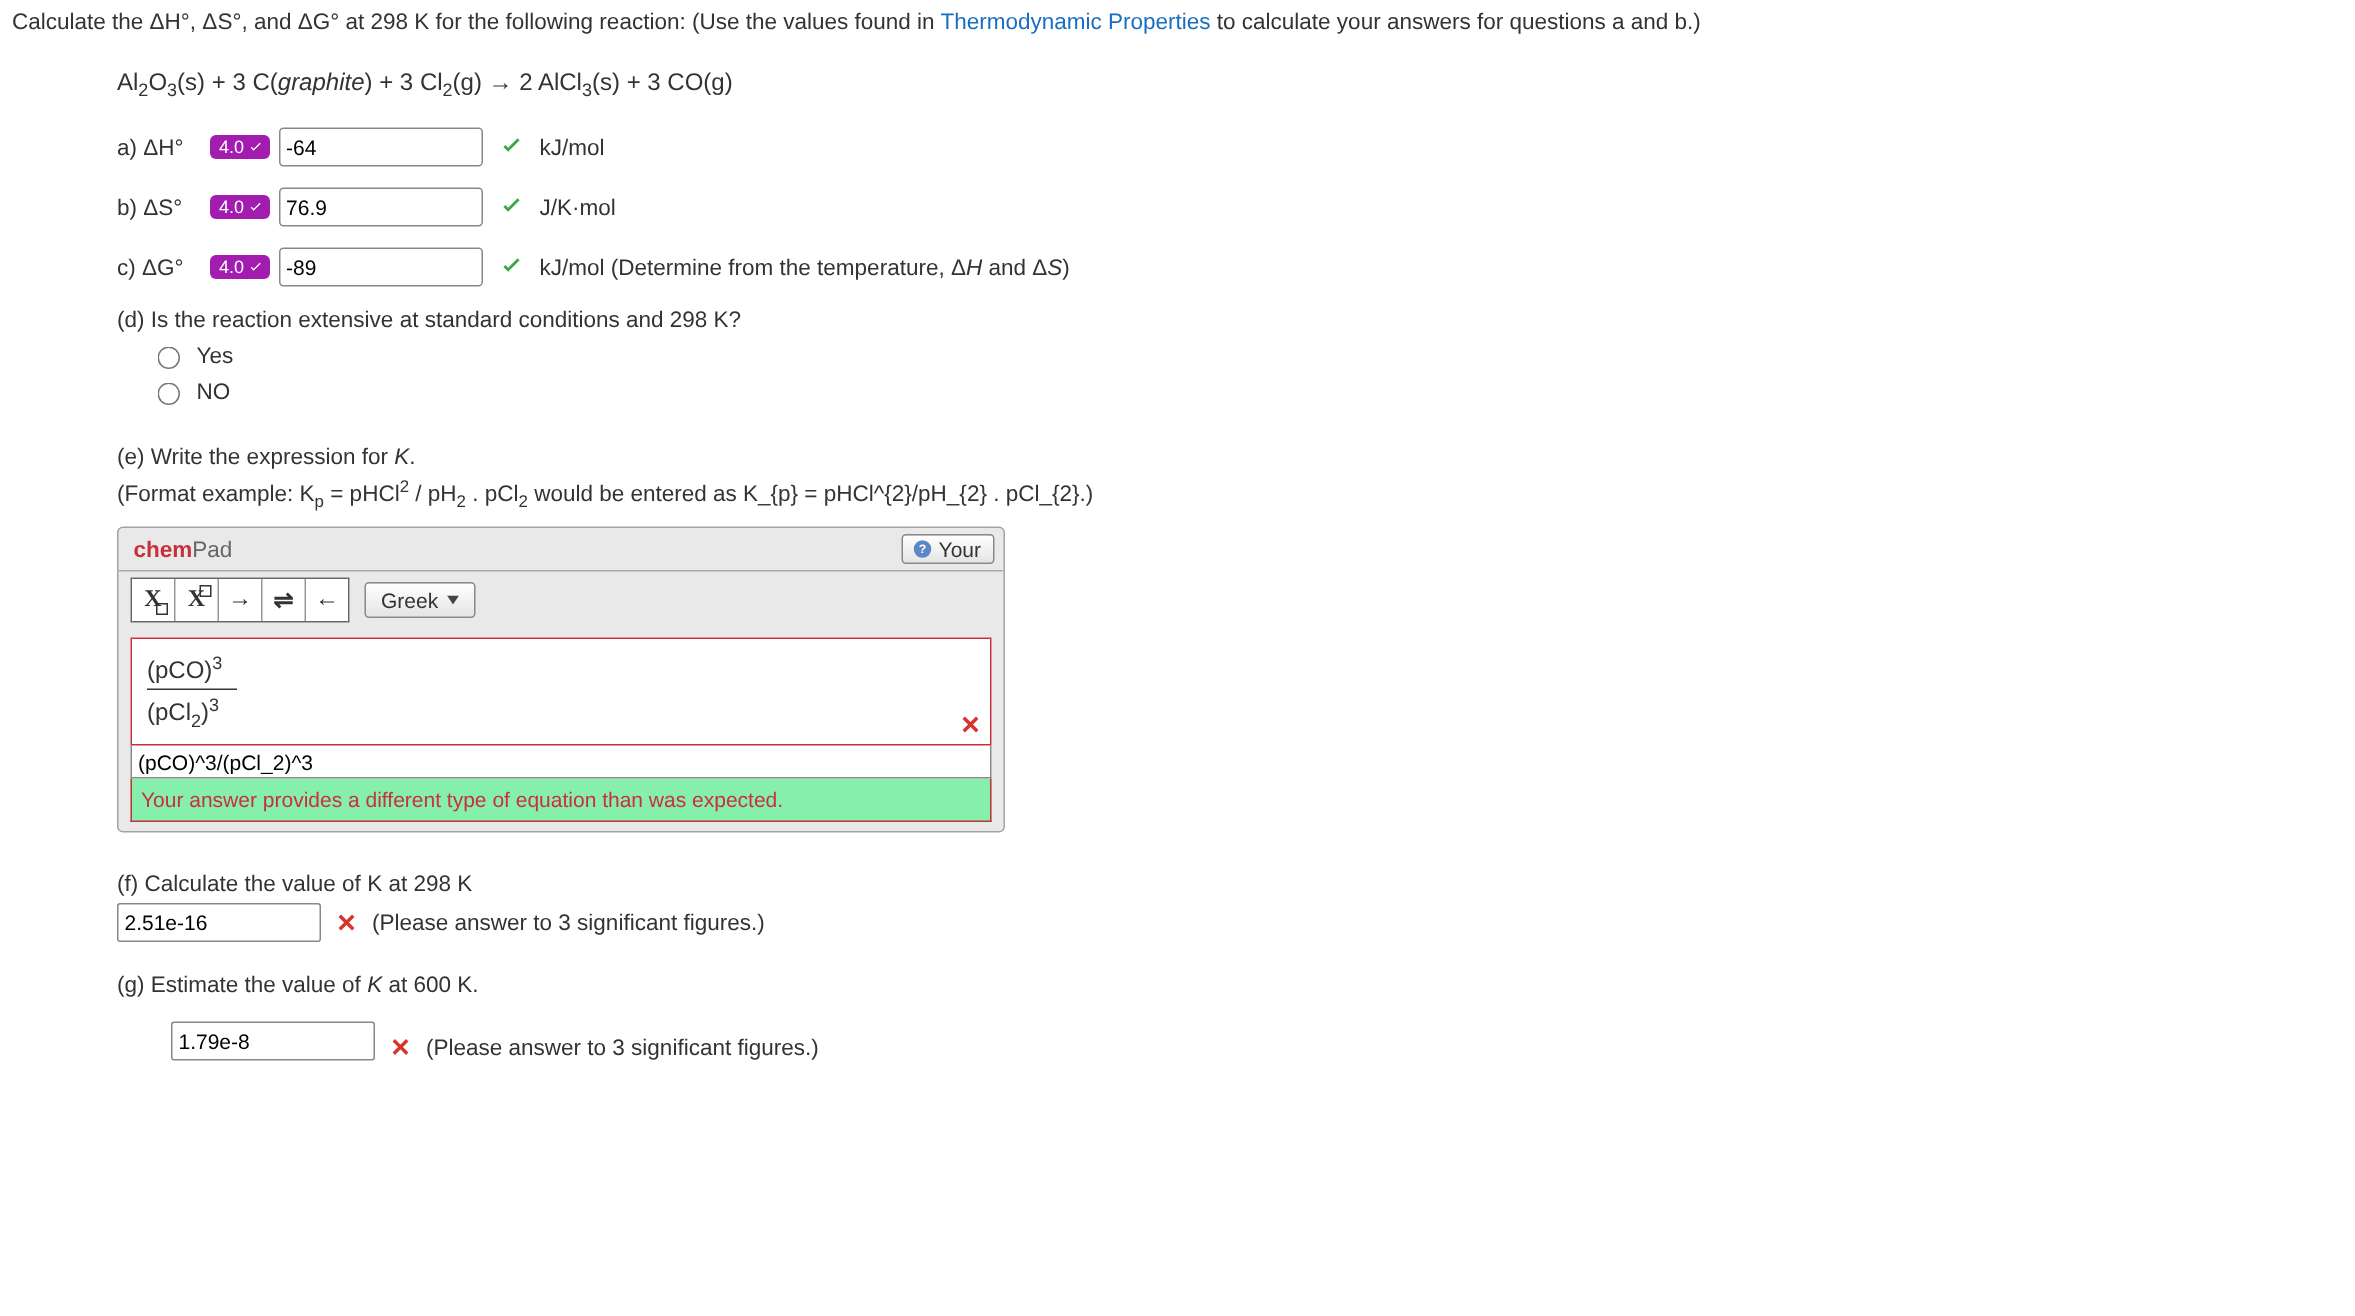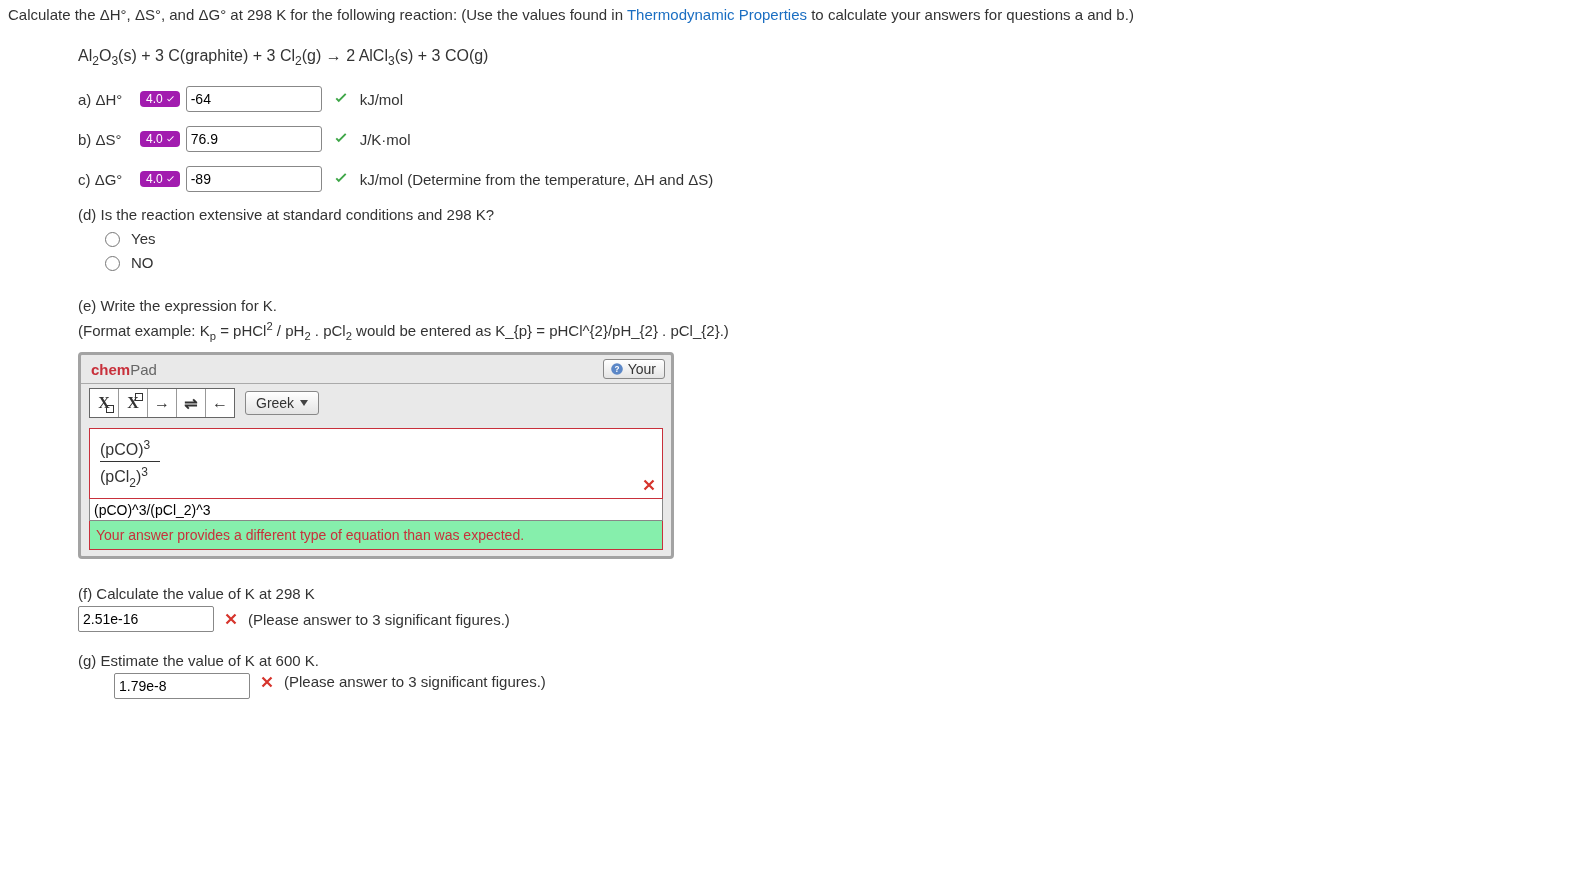--- a/index.html
+++ b/index.html
@@ -74,21 +74,21 @@
     display:flex;
     align-items:center;
     gap:8px;
   }
   .radio-row input { width:15px; height:15px; }
 
   .section-gap { height: 26px; }
 
   .chempad {
     width: 590px;
-    border: 3px solid #a3a3a3;
+    border: 1px solid #a3a3a3;
     border-radius: 4px;
     background: #e9e9e9;
     margin-top: 10px;
   }
   .chempad-header {
     display:flex;
     align-items:center;
     justify-content:space-between;
     padding: 4px 6px 4px 10px;
     border-bottom: 1px solid #aaa;
@@ -189,21 +189,21 @@
     width:126px;
     height:22px;
     border:1px solid #888;
     border-radius:2px;
     padding:1px 4px;
     font-size:14px;
     font-family:inherit;
   }
   .hint { margin-left: 8px; font-size:15px; }
 
-  .italic { }
+  .italic { font-style: italic; }
 </style>
 </head>
 <body>
 
 <div class="page">
 
   <div class="q-intro">
     <span>Calculate the ΔH°, ΔS°, and ΔG° at 298 K for the following reaction: (Use the values found in </span>
     <span class="link">Thermodynamic Properties</span>
     <span> to calculate your answers for questions a and b.)</span>
@@ -333,21 +333,21 @@
         <svg viewBox="0 0 24 24">
             <path fill="currentColor" d="M18 6 L6 18 M6 6 L18 18" stroke="currentColor" stroke-width="3"></path>
           </svg>
       </span>
       <span class="hint">(Please answer to 3 significant figures.)</span>
     </div>
 
     <div style="height:20px"></div>
 
     <div>(g) Estimate the value of <span class="italic">K</span> at 600 K.</div>
-    <div class="fg-row" style="margin-top:4px; display:flex; align-items:flex-start;padding-left:36px;">
+    <div class="fg-row" style="margin-top:16px; display:flex; align-items:flex-end;padding-left:36px;">
       <input class="small-input" value="1.79e-8" style="">
       <span class="x-red">
         <svg viewBox="0 0 24 24">
             <path fill="currentColor" d="M18 6 L6 18 M6 6 L18 18" stroke="currentColor" stroke-width="3"></path>
           </svg>
       </span>
       <span class="hint">(Please answer to 3 significant figures.)</span>
     </div>
 
   </div>

